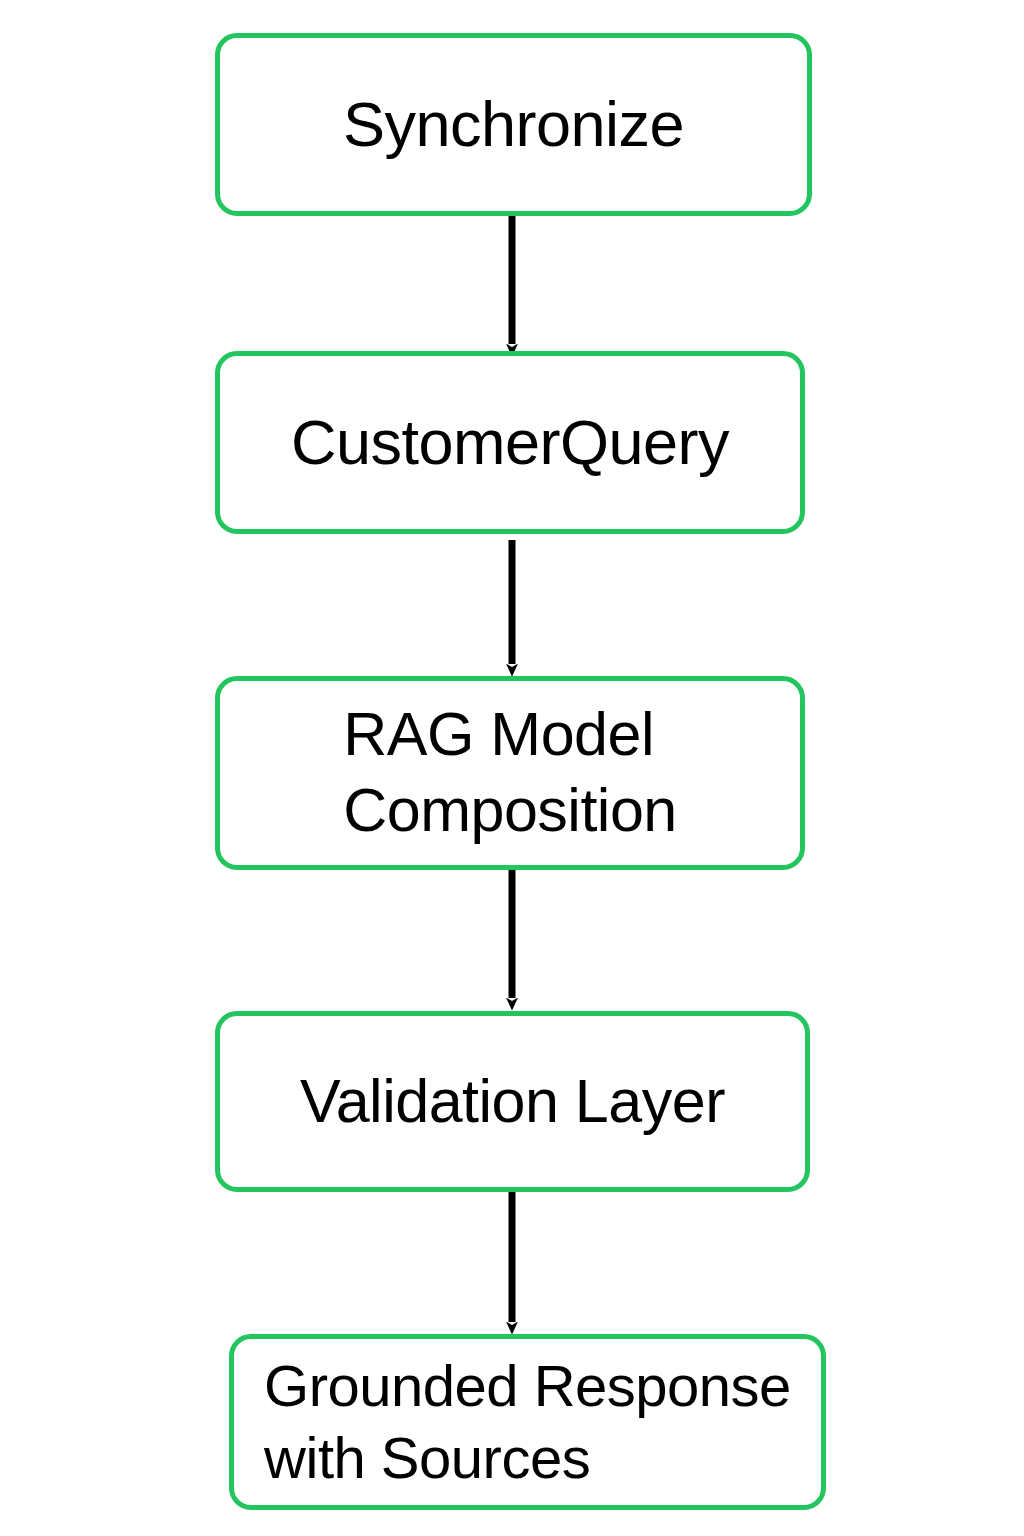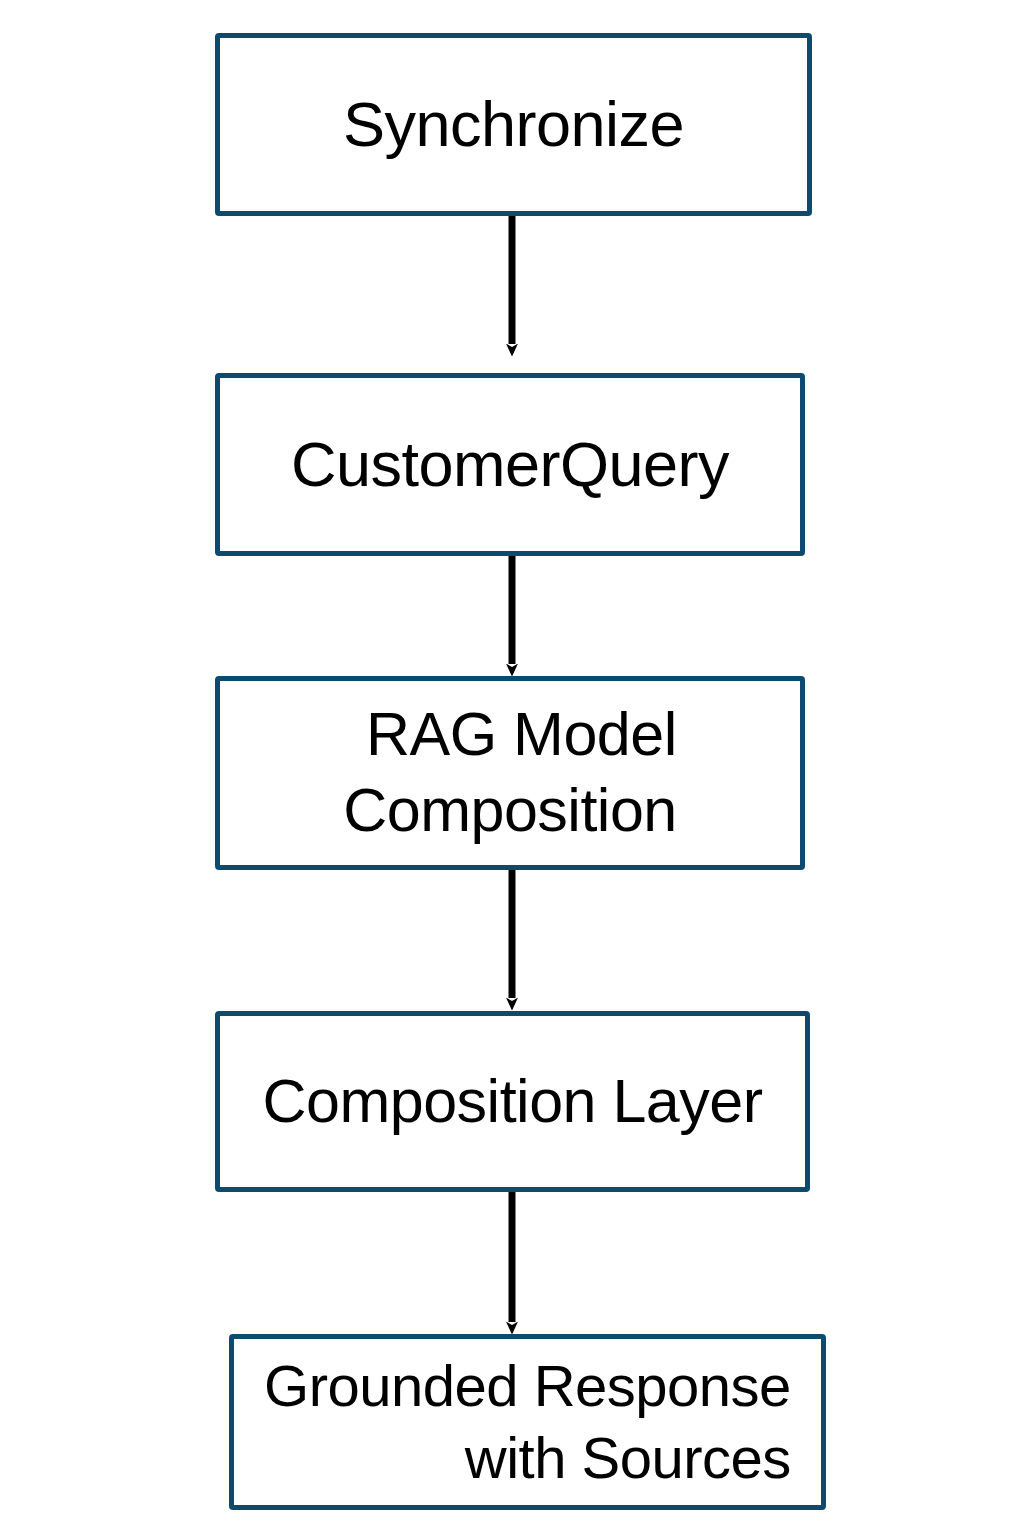--- a/index.html
+++ b/index.html
@@ -24,26 +24,26 @@
     position: absolute;
     top: 0;
     left: 0;
     width: 1024px;
     height: 1536px;
   }
   .node-box {
     position: absolute;
     box-sizing: border-box;
     background: #ffffff;
-    border: 5px solid #0c4a6e;
-    border-radius: 4px;
+    border: 5px solid #22c55e;
+    border-radius: 22px;
     display: flex;
     align-items: center;
     justify-content: center;
-    text-align: right;
+    text-align: left;
   }
   .node-label {
     color: #000000;
     font-family: "Liberation Sans", sans-serif;
     font-weight: 400;
     line-height: 1.24;
     letter-spacing: -0.5px;
     white-space: pre-line;
     padding: 0 6px;
   }
@@ -68,31 +68,31 @@
       <line x1="512" y1="540" x2="512" y2="664" marker-end="url(#arrowhead)"></line>
       <line x1="512" y1="870" x2="512" y2="998" marker-end="url(#arrowhead)"></line>
       <line x1="512" y1="1192" x2="512" y2="1322" marker-end="url(#arrowhead)"></line>
     </g>
   </svg>
 
   <div class="node-box" style="left:215px; top:33px; width:597px; height:183px;">
     <span class="node-label size-lg">Synchronize</span>
   </div>
 
-  <div class="node-box" style="left:215px; top:373px; width:590px; height:183px;">
+  <div class="node-box" style="left:215px; top:351px; width:590px; height:183px;">
     <span class="node-label size-lg">CustomerQuery</span>
   </div>
 
   <div class="node-box" style="left:215px; top:676px; width:590px; height:194px;">
     <span class="node-label size-md">RAG Model
 Composition</span>
   </div>
 
   <div class="node-box" style="left:215px; top:1011px; width:595px; height:181px;">
-    <span class="node-label size-md">Composition Layer</span>
+    <span class="node-label size-md">Validation Layer</span>
   </div>
 
   <div class="node-box" style="left:215px; top:1334px; width:597px; height:176px;margin-left:14px;">
     <span class="node-label size-sm">Grounded Response
 with Sources</span>
   </div>
 
 </div>
 
 </body></html>

